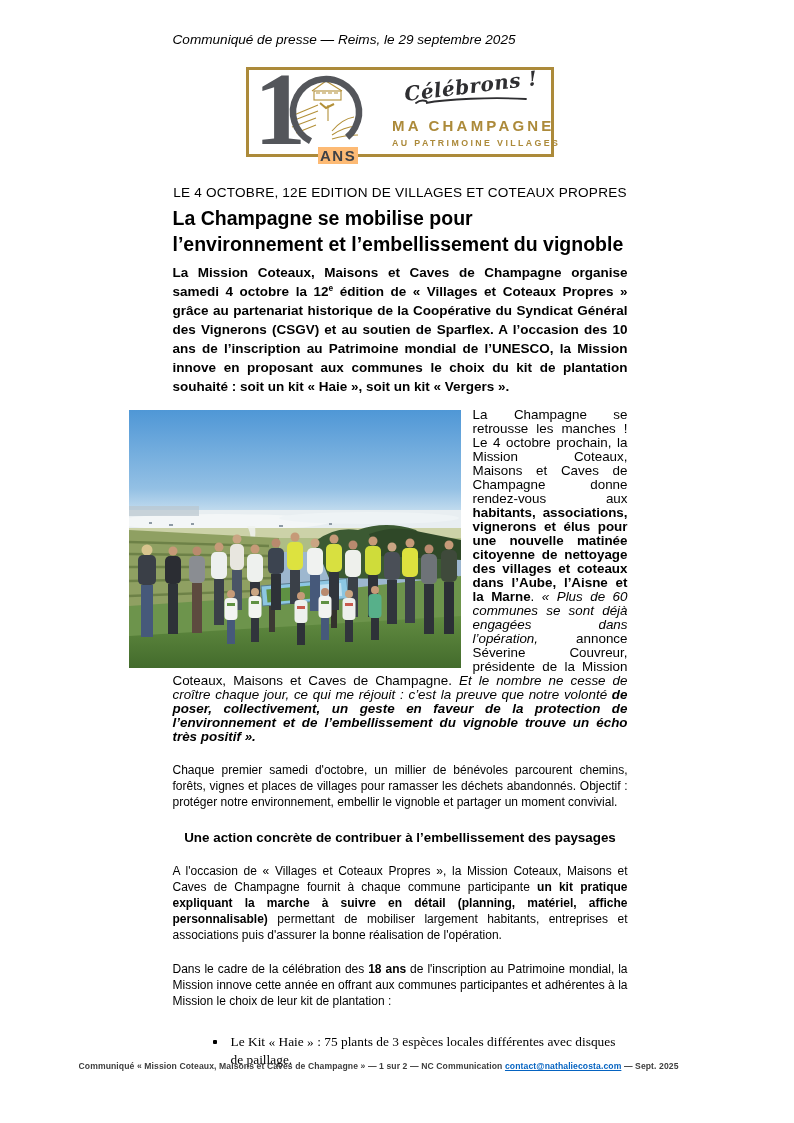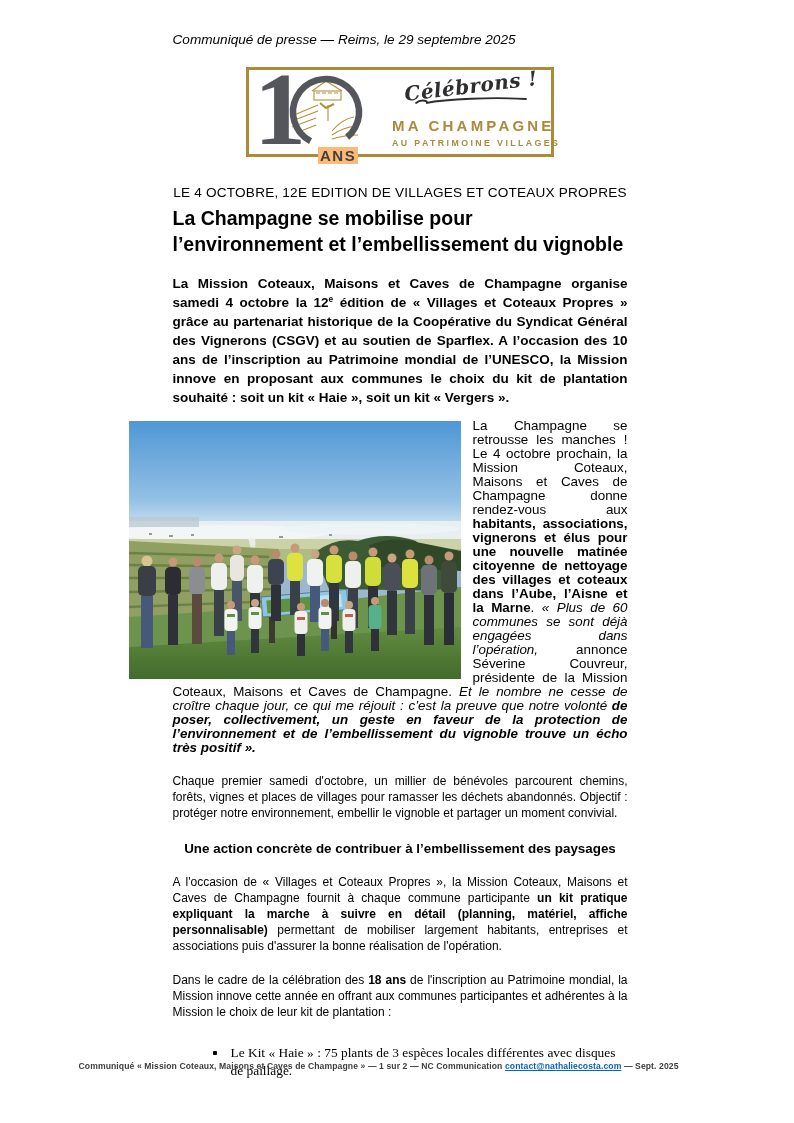--- a/index.html
+++ b/index.html
@@ -37,21 +37,21 @@
   .logo-swoosh{display:block; margin:-2px auto 2px;}
   .logo-brand1{font-size:15px; font-weight:bold; letter-spacing:3.2px; color:var(--gold); margin-top:12px; white-space:nowrap;}
   .logo-brand2{font-size:8.8px; font-weight:bold; letter-spacing:2.4px; color:var(--gold); margin-top:4px; white-space:nowrap;}
 
   
   .kicker{margin-top:28px; text-align:center; font-size:13.6px; letter-spacing:0.2px;}
   .title{margin:5px auto 0; text-align:left; font-size:19.5px; font-weight:bold; line-height:26px; max-width:600px;}
 
   
   .para{font-size:12px; line-height:16px; text-align:justify; margin:18px 0 0 0;}
-  .intro{font-weight:bold; font-size:13.5px; line-height:19px; margin-top:17px;}
+  .intro{font-weight:bold; font-size:13.5px; line-height:19px; margin-top:6px;}
 
   .photo-para{font-size:13.4px; line-height:14px; text-align:justify; margin-top:12px;}
   .photo-box{
     float:left; width:332px; height:258px;
     margin:2px 12px 4px -44px;
     background:#9db7cf; overflow:hidden;
   }
   .clear{clear:both;}
 
   .subhead{font-size:13.4px; font-weight:bold; text-align:center; margin:20px 0 0 0;}

